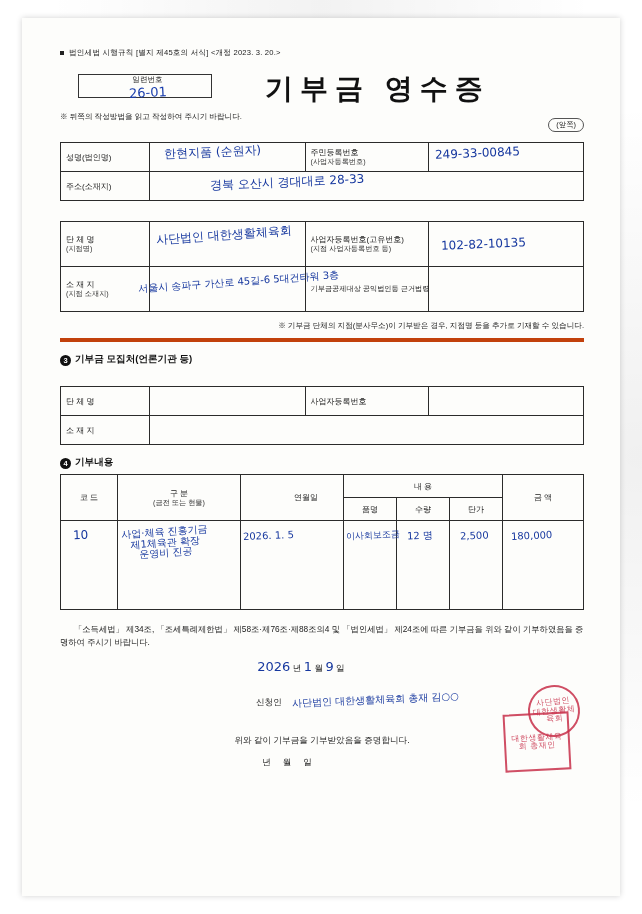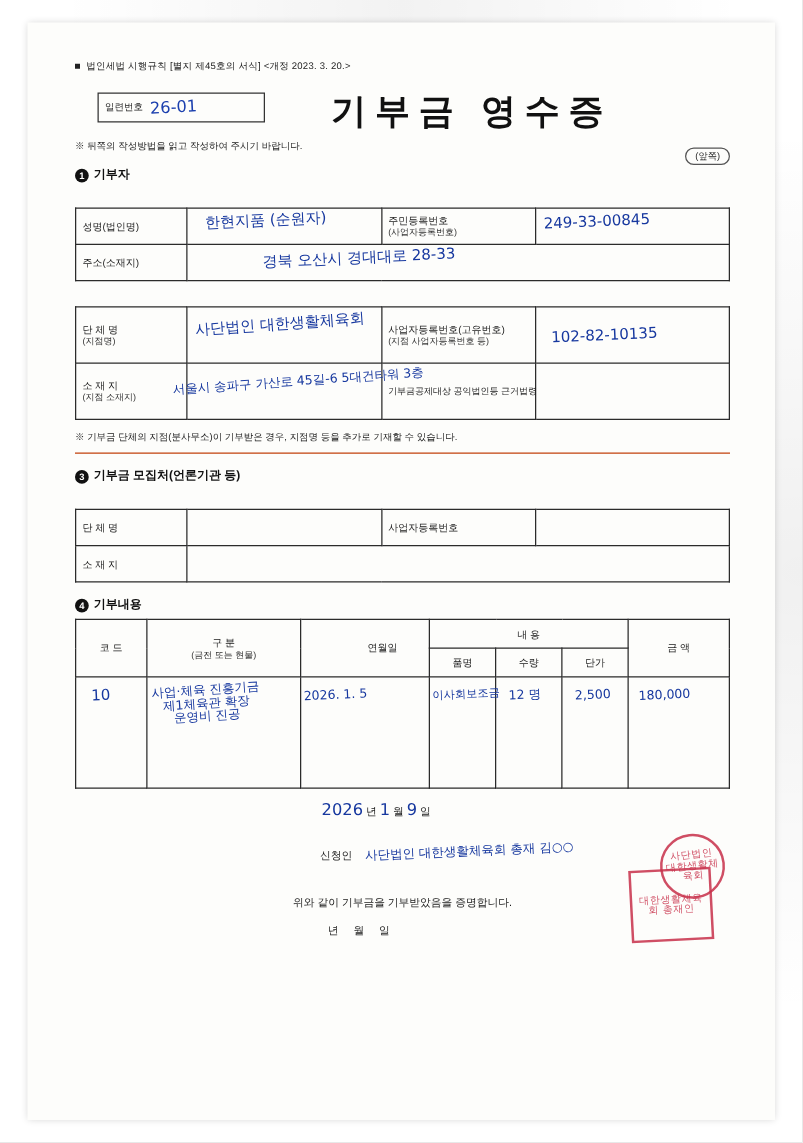--- a/index.html
+++ b/index.html
@@ -59,20 +59,21 @@
     position: relative;
     height: 34px;
   }
   .numbox {
     position: absolute;
     left: 18px; top: 2px;
     width: 132px; height: 22px;
     border: 1px solid #333;
     display: flex;
     align-items: center;
+    flex-direction: column;
   }
   .numbox .lab {
     font-size: 7.6px;
     padding-left: 5px;
     color: #222;
     white-space: nowrap;
   }
   .numbox .hand {
     font-family: "DejaVu Sans", sans-serif;
     font-size: 13px;
@@ -167,22 +168,23 @@
   }
   .hw.r1 { transform: rotate(-2.5deg); }
   .hw.r2 { transform: rotate(-4deg); }
   .hw.sm { font-size: 10px; }
   .hw.xs { font-size: 9px; }
 
   .note {
     font-size: 7.6px;
     margin-top: 9px;
     color: #222;
-    border-bottom: 1px solid #c2410c;
+    border-bottom: 4px solid #c2410c;
     padding-bottom: 7px;
+    text-align: right;
   }
 
   
   table.content {
     width: 100%;
     border-collapse: collapse;
     margin-top: 5px;
     table-layout: fixed;
   }
   table.content th, table.content td {
@@ -321,23 +323,20 @@
         <div class="numbox">
           <span class="lab">일련번호</span>
           <span class="hand">26-01</span>
         </div>
         <div class="doctitle">기부금 영수증</div>
         <div class="pagemark">(앞쪽)</div>
       </div>
 
       <div class="notice">※ 뒤쪽의 작성방법을 읽고 작성하여 주시기 바랍니다.</div>
 
-      <div class="sec">
-        <span class="bullet">1</span><span>기부자</span>
-      </div>
       <table class="frm">
         <tbody>
             <tr>
           <td class="lab">성명(법인명)</td>
           <td>
             <span class="hw r1" style="left:14px; top:3px;">한현지품 (순원자)</span>
           </td>
           <td class="lab2">
             <span>주민등록번호</span>
             <span class="sub">(사업자등록번호)</span>
@@ -457,20 +456,21 @@
           <td>
             <span class="hw r1 sm" style="left:10px; top:10px;">2,500</span>
           </td>
           <td>
             <span class="hw r1 sm" style="left:8px; top:10px;">180,000</span>
           </td>
         </tr>
       </tbody>
         </table>
 
+      <div class="para" style="text-indent:14px;">「소득세법」 제34조, 「조세특례제한법」 제58조·제76조·제88조의4 및 「법인세법」 제24조에 따른 기부금을 위와 같이 기부하였음을 증명하여 주시기 바랍니다.</div>
 
       <div class="datebox">
         <span class="hwdate">2026</span>
         <span>년</span>
         <span class="hwdate">1</span>
         <span>월</span>
         <span class="hwdate">9</span>
         <span>일</span>
       </div>
 

